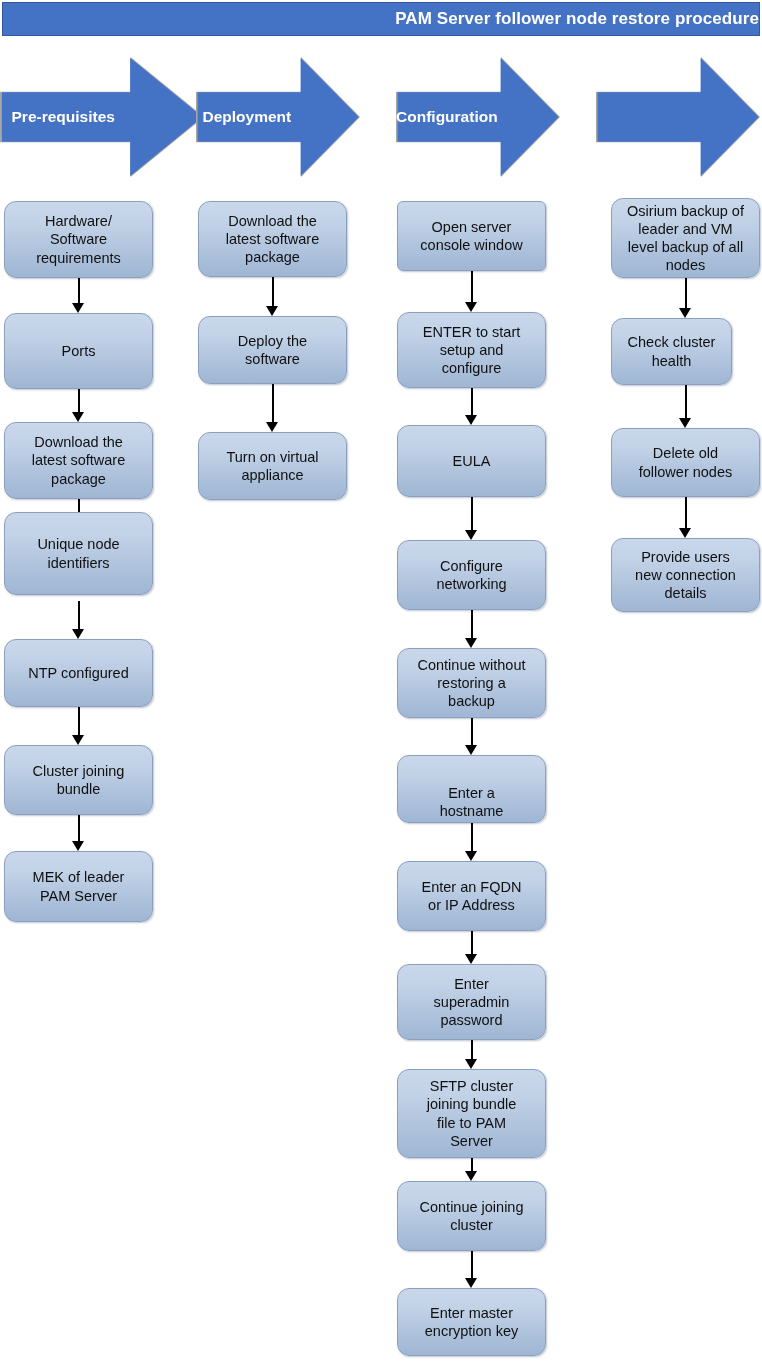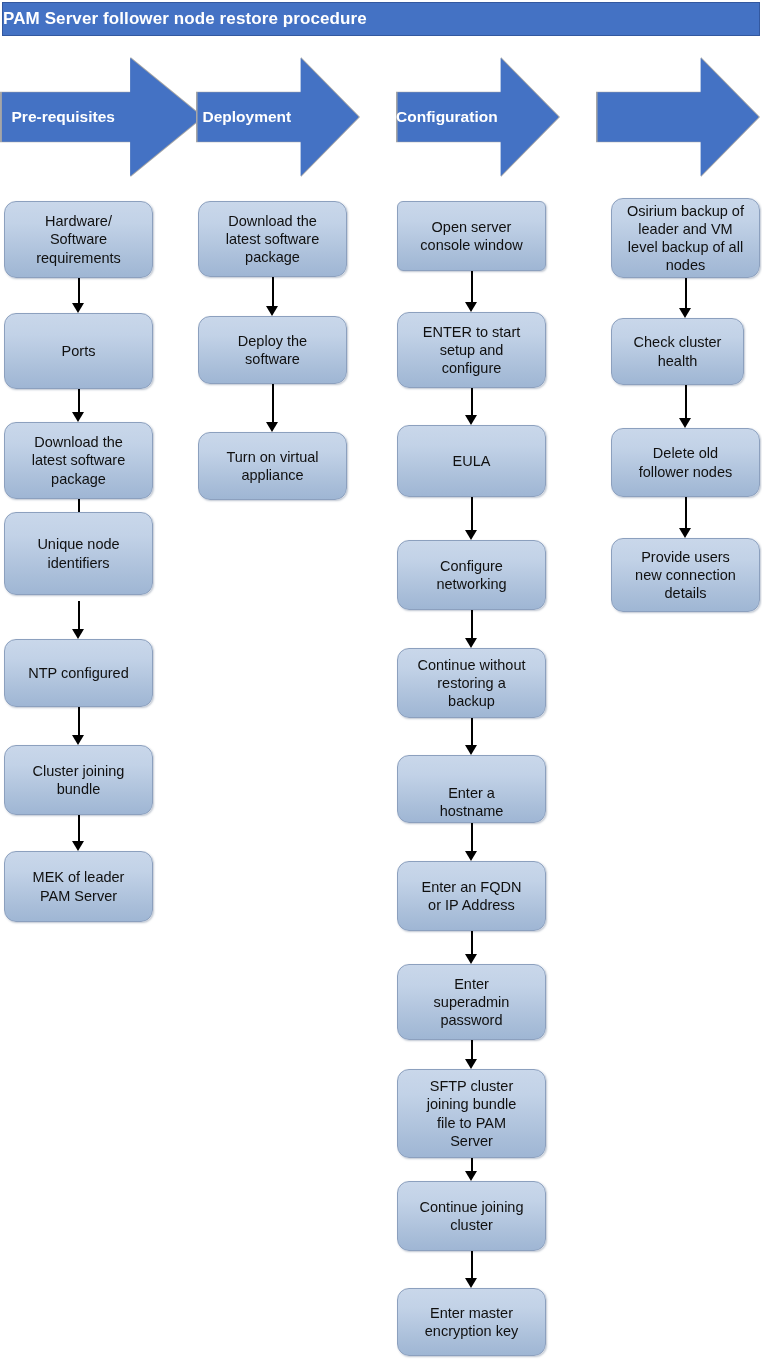--- a/index.html
+++ b/index.html
@@ -20,21 +20,21 @@
     position: absolute;
     left: 2px;
     top: 2px;
     width: 758px;
     height: 34px;
     background: #4472c4;
     border: 1px solid #33589f;
     box-sizing: border-box;
     display: flex;
     align-items: center;
-    justify-content: flex-start;
+    justify-content: flex-end;
   }
   #title-banner .title-text {
     color: #ffffff;
     font-size: 17px;
     font-weight: bold;
     letter-spacing: 0.1px;
     white-space: nowrap;
   }
 
   
@@ -315,21 +315,21 @@
     <div class="flow-box" style="left: 611px; top: 198px; width: 149px; height: 80px;">
       <span class="box-label">Osirium backup of
 leader and VM
 level backup of all
 nodes</span>
     </div>
     <div class="connector" style="left: 679px; top: 278px; height: 40px;">
       <div class="conn-line" style="height: 31px;"></div>
       <div class="conn-head"></div>
     </div>
-    <div class="flow-box" style="left: 611px; top: 318px; width: 133px; height: 67px;">
+    <div class="flow-box" style="left: 611px; top: 318px; width: 121px; height: 67px;">
       <span class="box-label">Check cluster
 health</span>
     </div>
     <div class="connector" style="left: 679px; top: 385px; height: 43px;">
       <div class="conn-line" style="height: 34px;"></div>
       <div class="conn-head"></div>
     </div>
     <div class="flow-box" style="left: 611px; top: 428px; width: 149px; height: 69px;">
       <span class="box-label">Delete old
 follower nodes</span>

